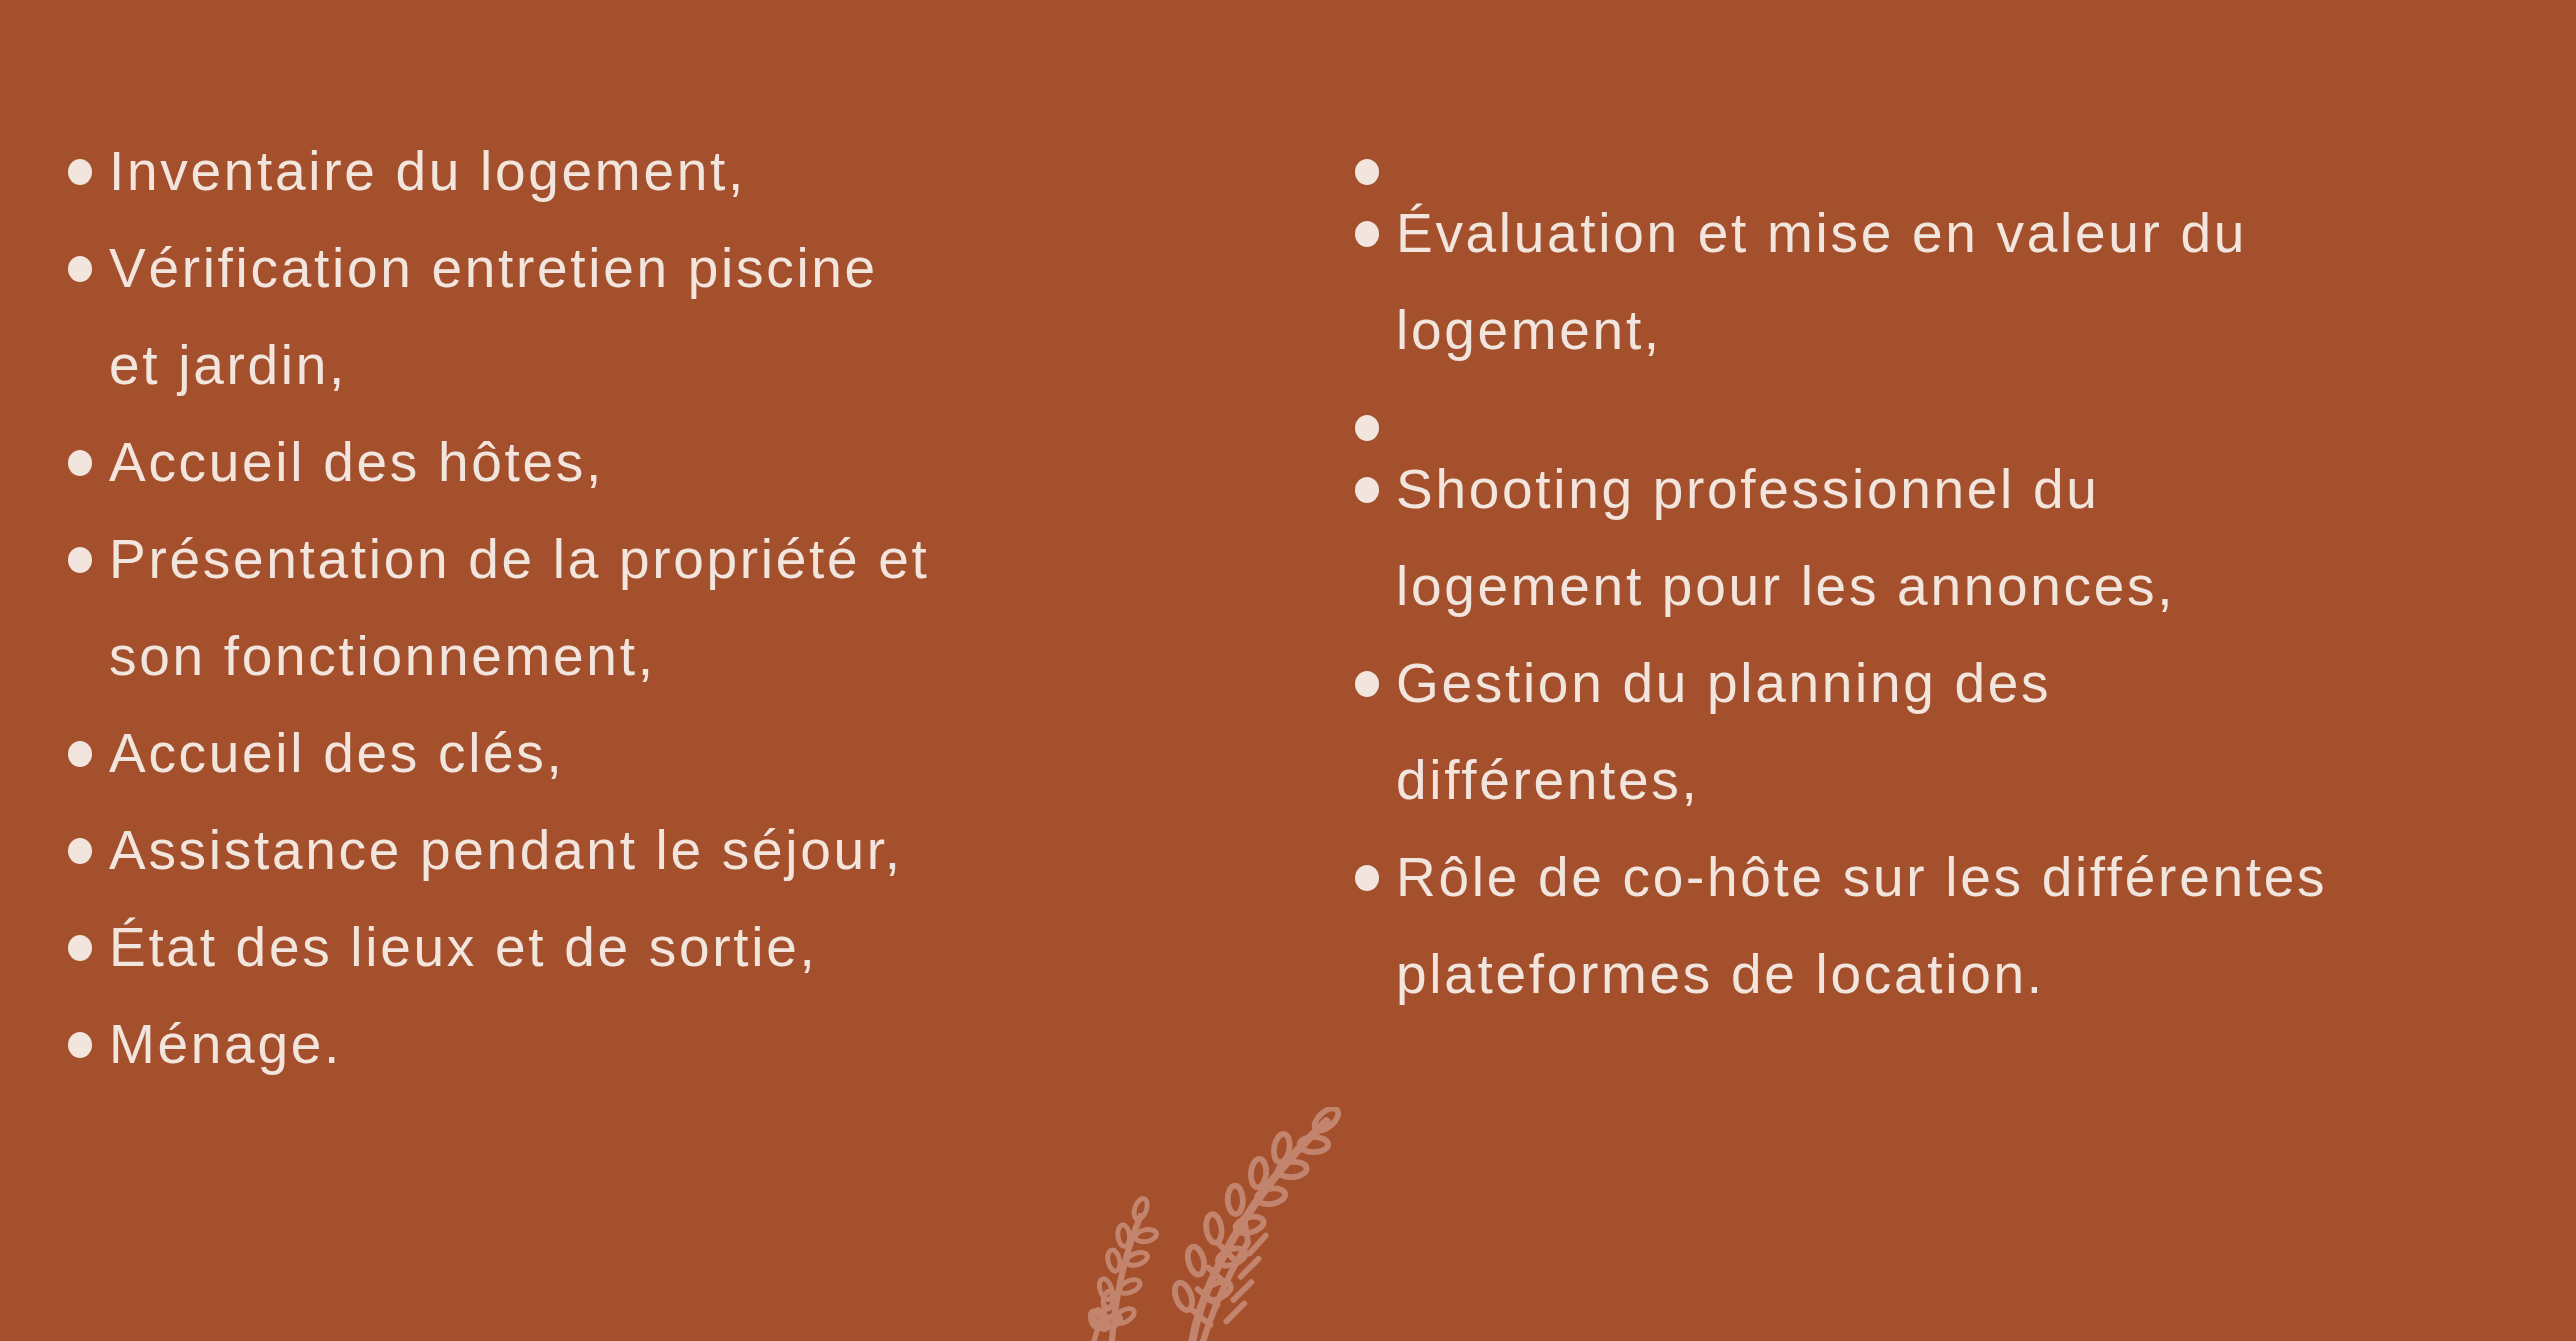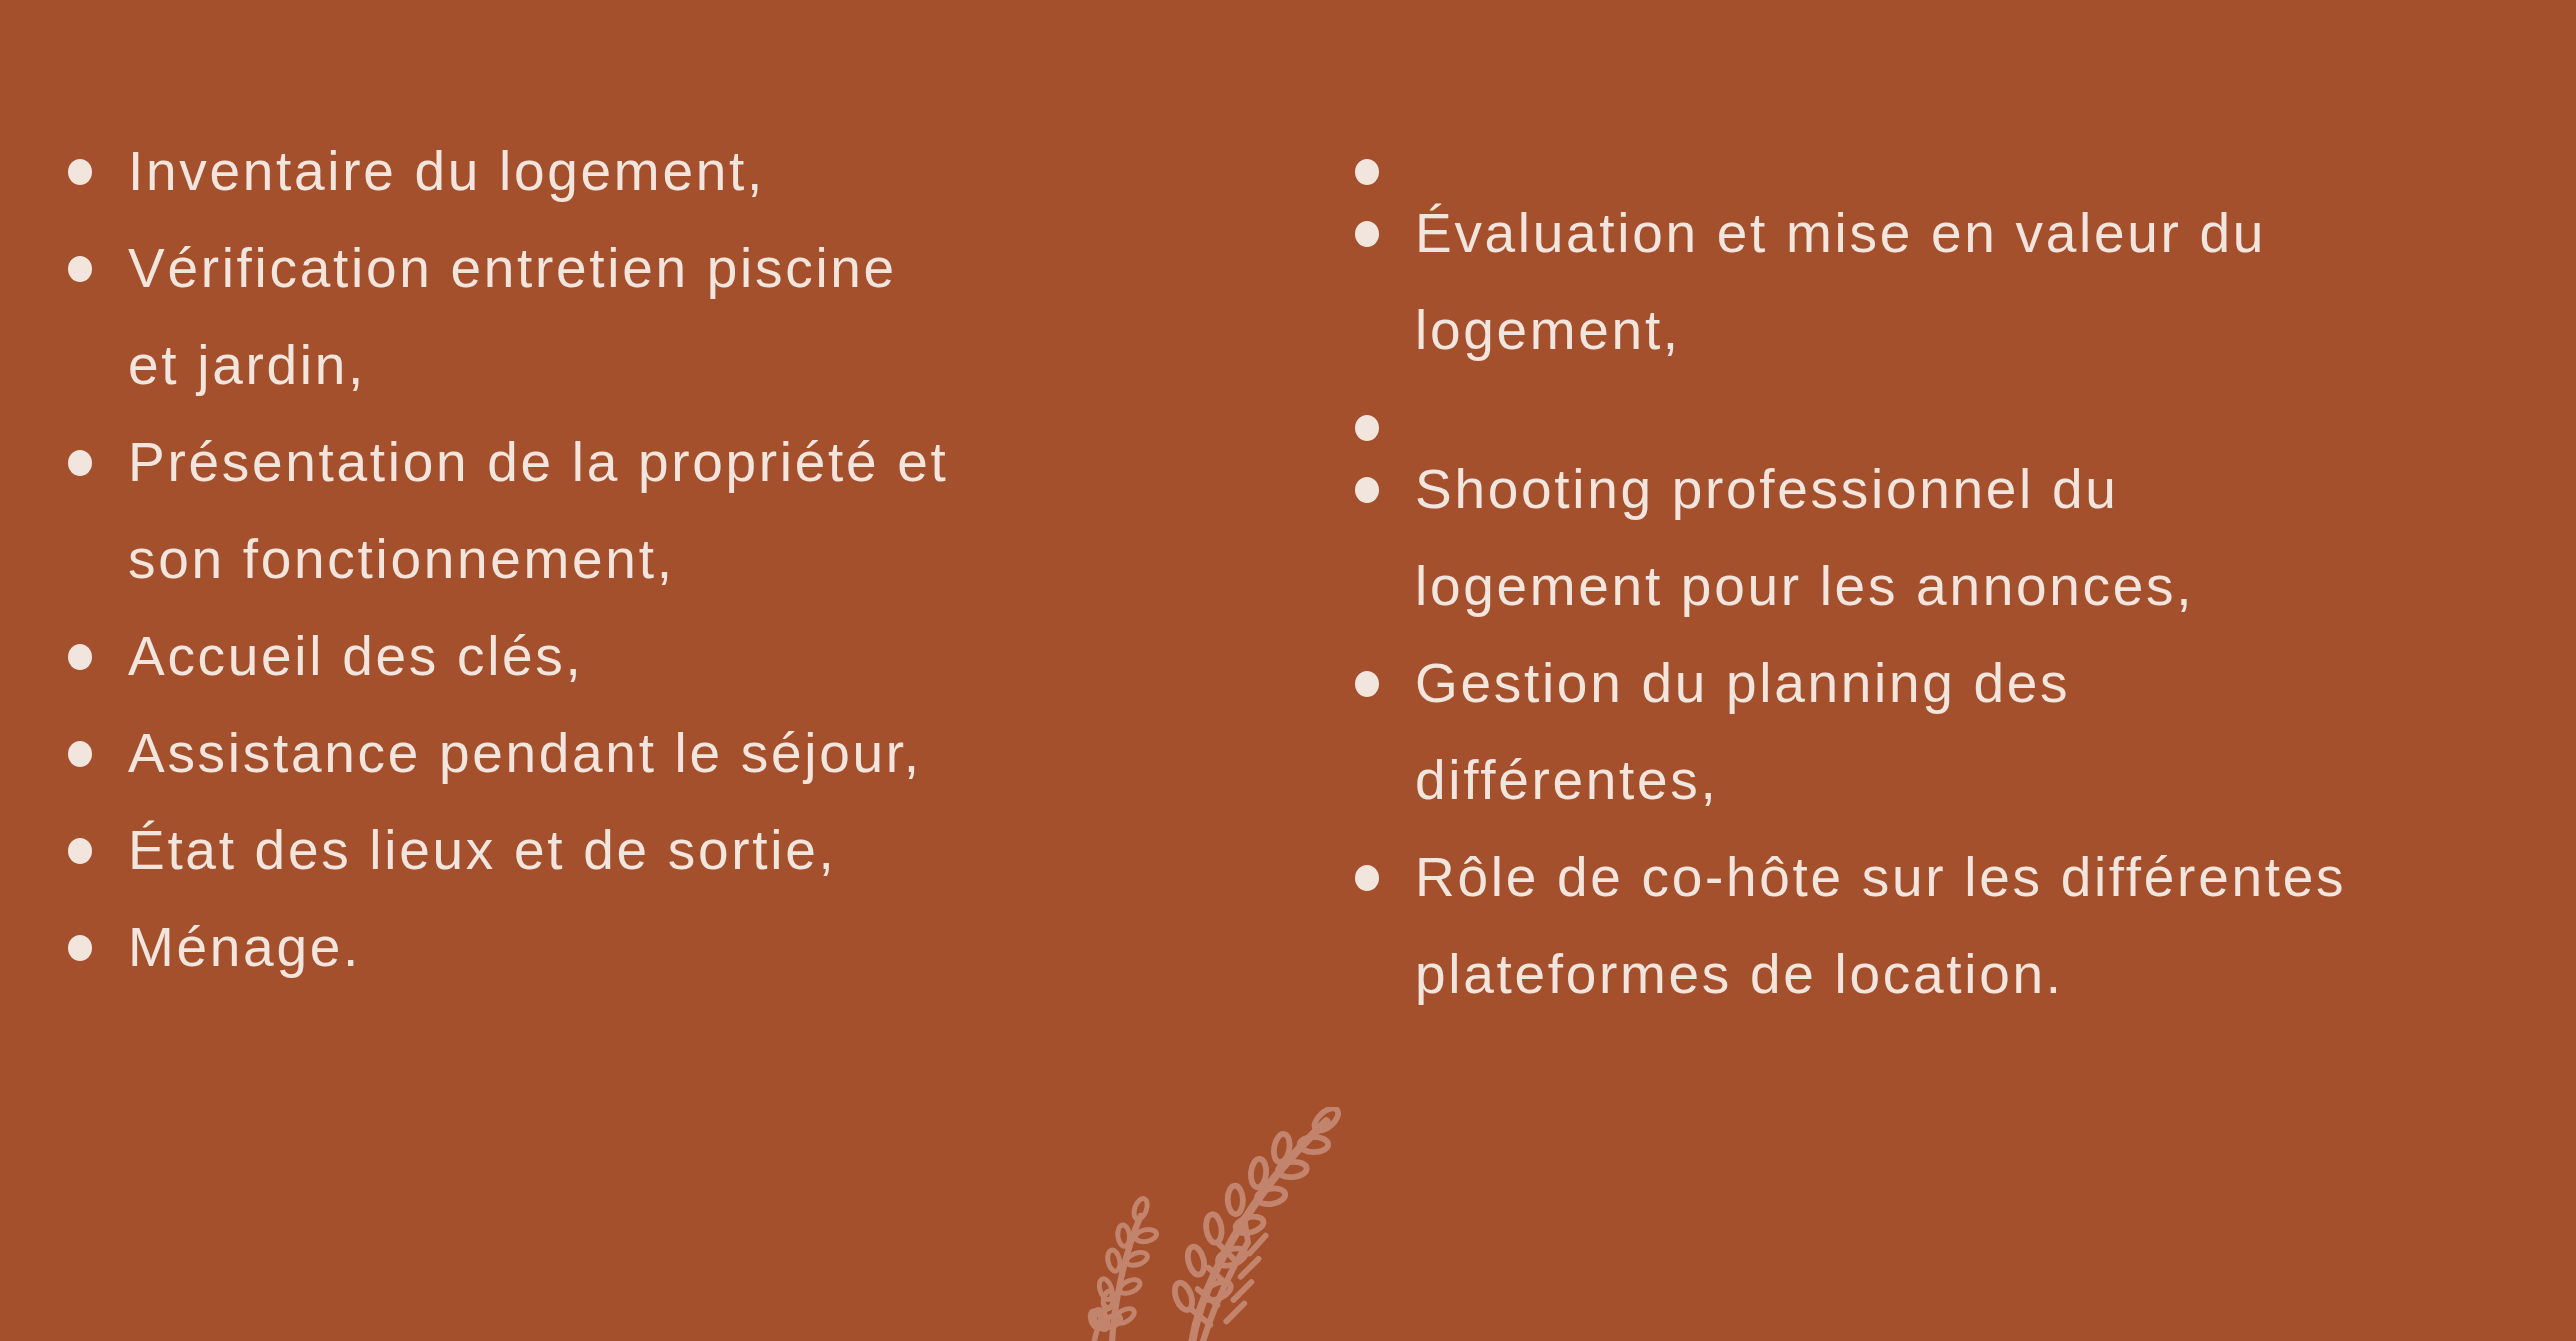--- a/index.html
+++ b/index.html
@@ -24,21 +24,21 @@
   ul.list.left{left:68px;width:1234px;}
   ul.list.right{left:1355px;width:1221px;}
   li.item{display:flex;align-items:flex-start;}
   .bullet{
     flex:0 0 24px;width:24px;height:26px;
     border-radius:50%;
     background:var(--bullet);
     margin-top:36px;
   }
   .text{
-    margin-left:36px;
+    margin-left:17px;
     font-size:55px;
     font-weight:300;
     line-height:97px;
     letter-spacing:2.7px;
     color:var(--text);
     white-space:pre-line;
   }
   svg.plant{
     position:absolute;
     left:1087px;top:1107px;
@@ -55,20 +55,24 @@
 
   <ul class="list left">
     <li class="item">
       <span class="bullet"></span>
       <span class="text">Inventaire du logement,</span>
     </li>
     <li class="item">
       <span class="bullet"></span>
       <span class="text">Vérification entretien piscine
 et jardin,</span>
+    </li>
+    <li class="item">
+      <span class="bullet"></span>
+      <span class="text">Accueil des hôtes,</span>
     </li>
     <li class="item">
       <span class="bullet"></span>
       <span class="text">Présentation de la propriété et
 son fonctionnement,</span>
     </li>
     <li class="item">
       <span class="bullet"></span>
       <span class="text">Accueil des clés,</span>
     </li>

